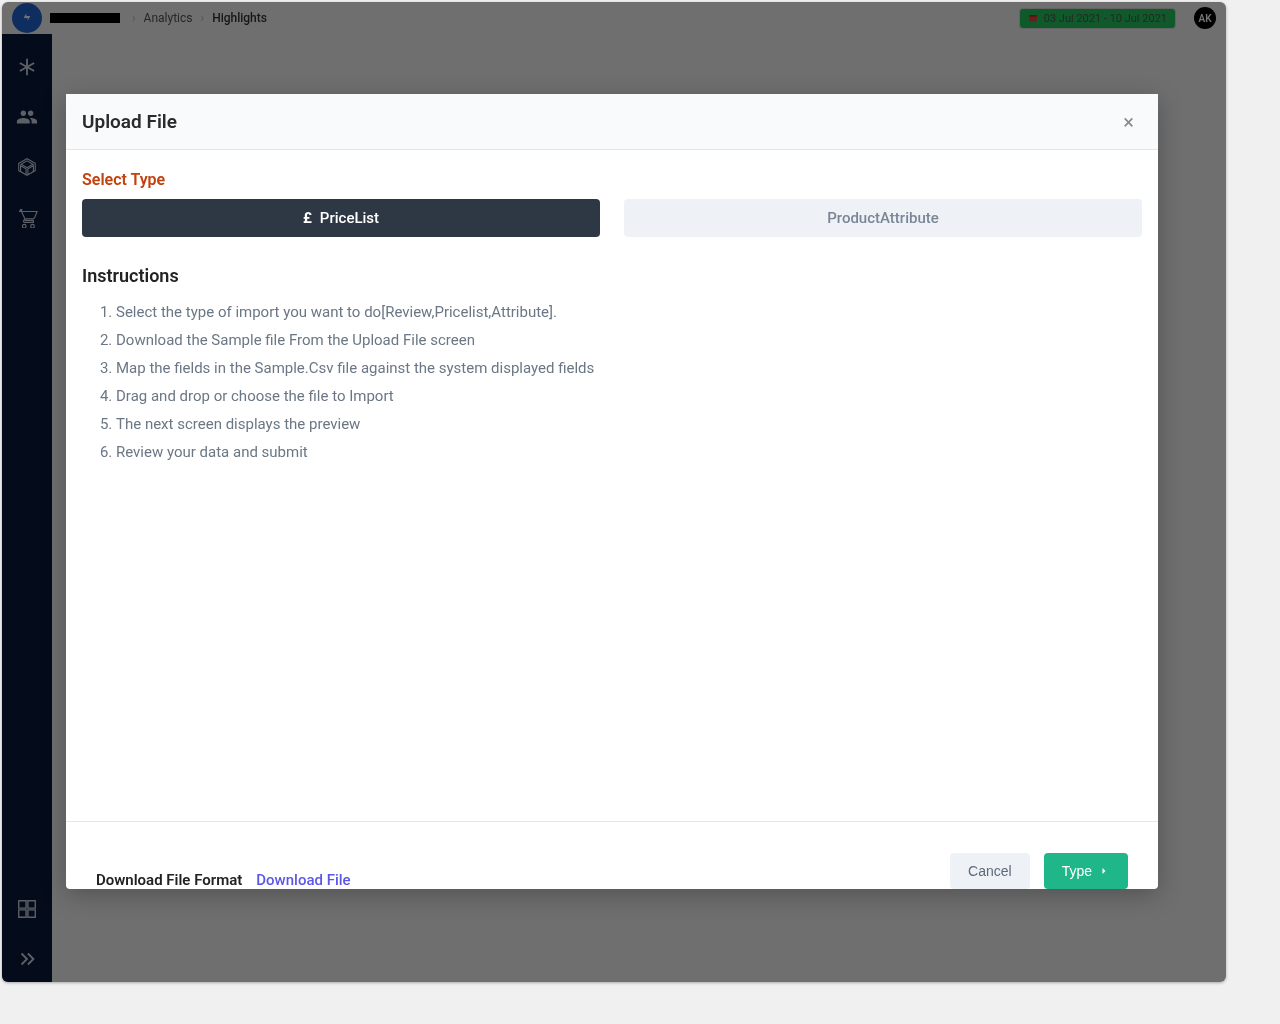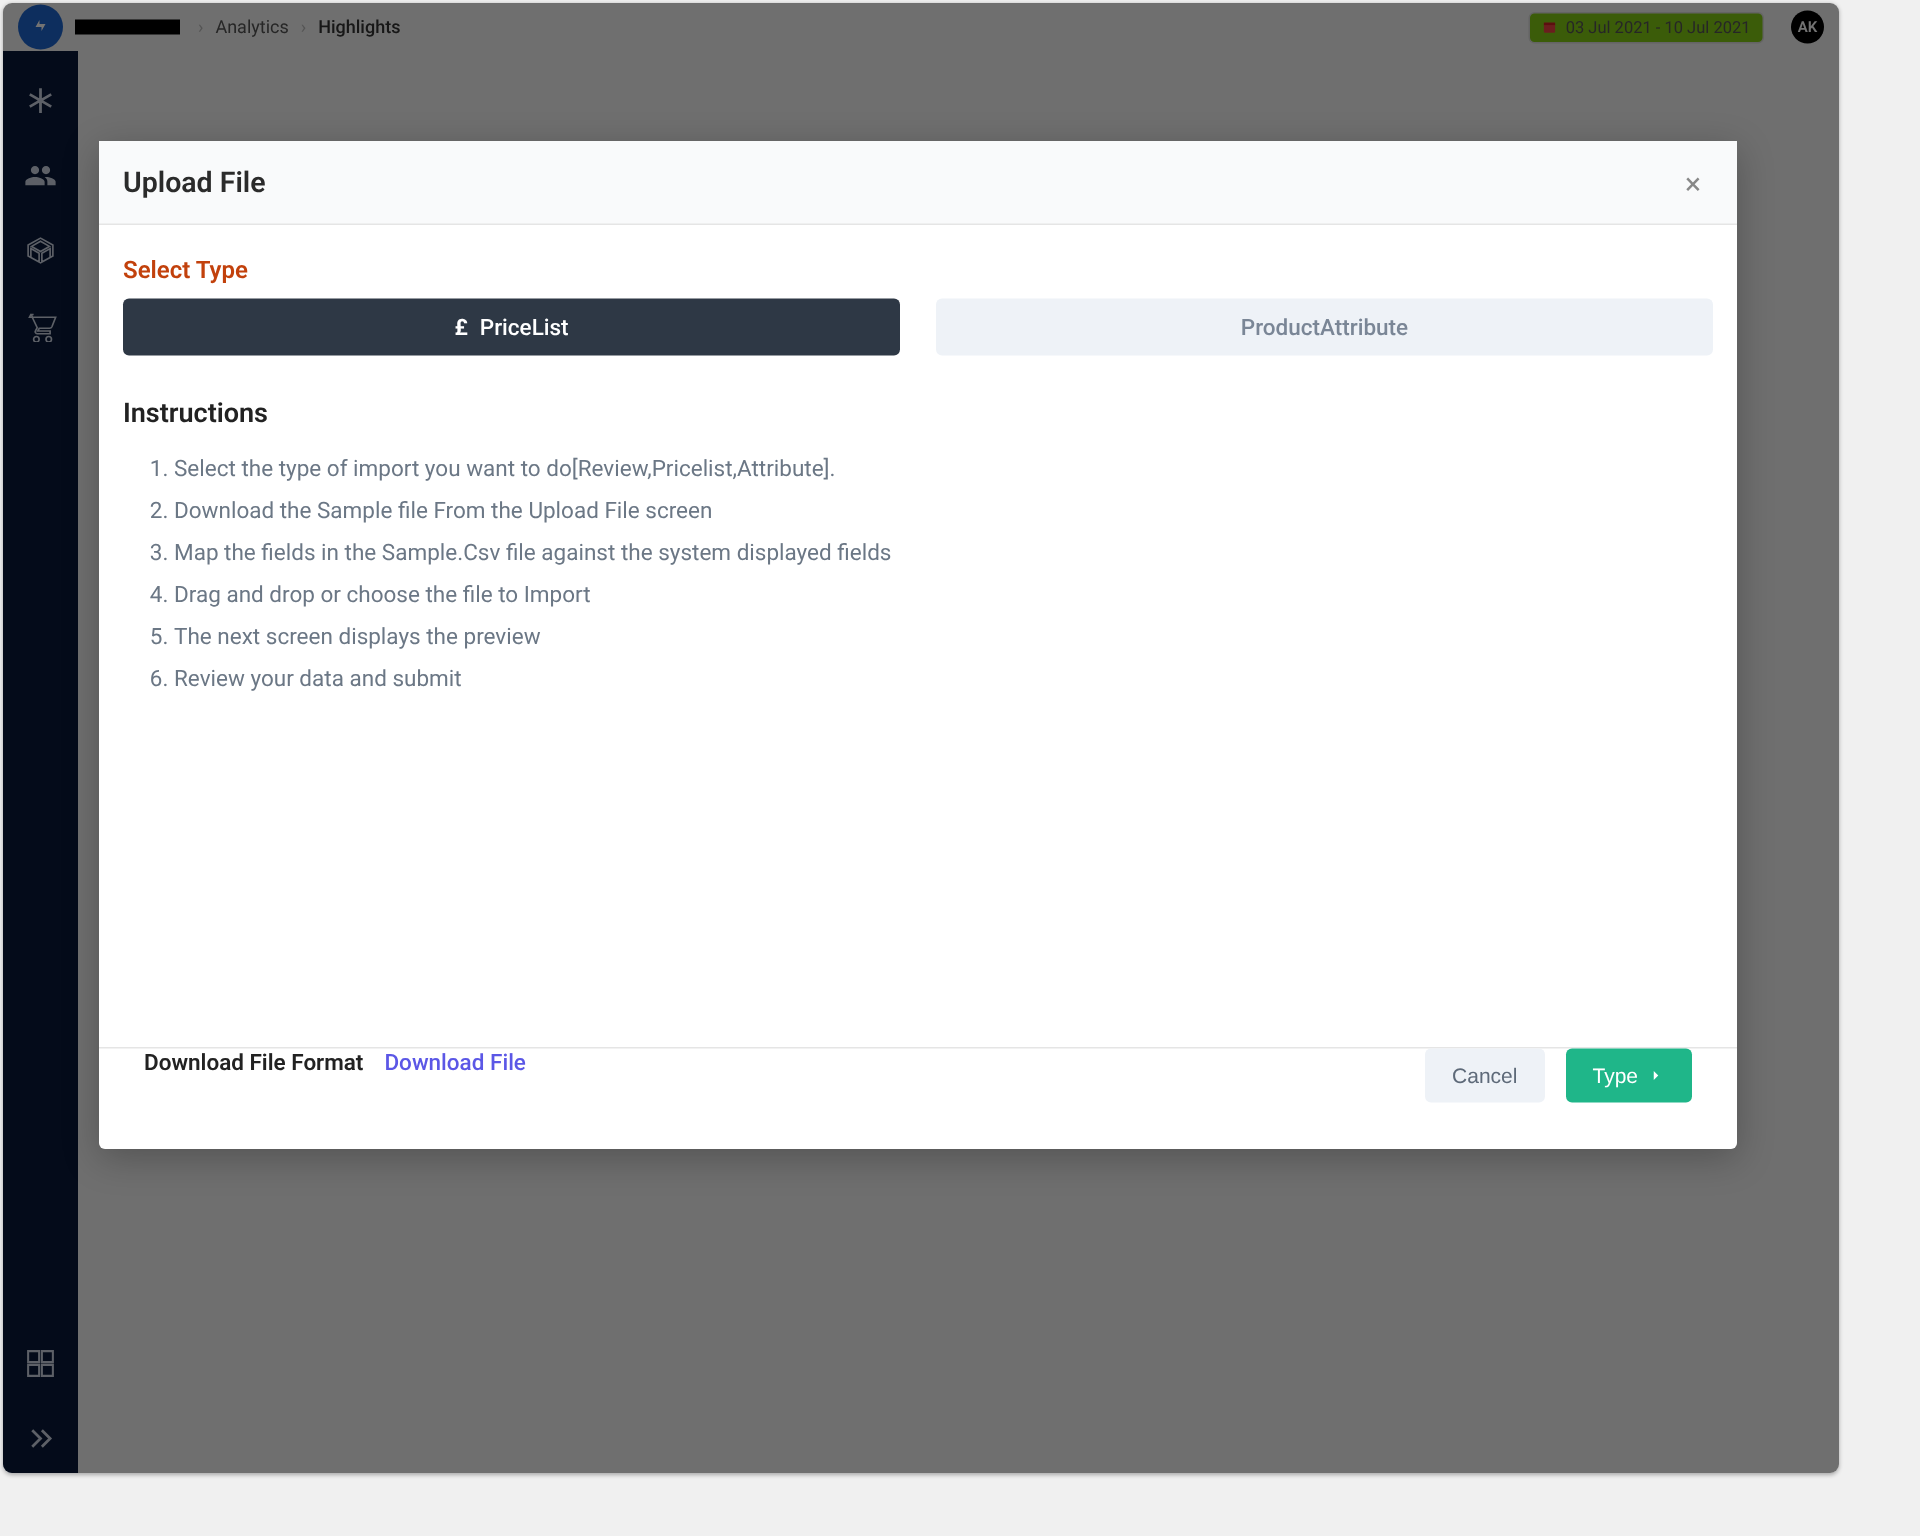--- a/index.html
+++ b/index.html
@@ -51,21 +51,21 @@
     .logo-circle {
       width: 30px; height: 30px; border-radius: 50%;
       background: #1e66d0; display:flex; align-items:center; justify-content:center;
     }
     .logo-circle svg { width:16px; height:16px; fill: #fff; }
     .blackbar { width: 70px; height: 10px; background: #000; margin-right: 4px; }
     .crumbsep { color: #bbb; }
     .crumb-active { color: #333; font-weight: 500; }
     .topbar .tspacer { flex: 1; }
     .daterange {
-      background: #84cc16;
+      background: #22c55e;
       border: 1px solid #ddd;
       border-radius: 4px;
       padding: 3px 8px;
       font-size: 11px;
       display: flex; align-items: center; gap: 6px;
     }
     .cal-icon { width:10px; height:10px; }
     .avatar {
       width: 22px; height: 22px; border-radius: 50%;
       background: #000000; color:#fff;
@@ -76,21 +76,21 @@
     .overlay {
       position: absolute;
       inset: 0;
       background: rgba(0,0,0,0.55);
     }
     .modal {
       position: absolute;
       top: 92px;
       left: 64px;
       width: 1092px;
-      height: 672px;
+      height: 795px;
       background: #fff;
       border-radius: 4px;
       box-shadow: 0 6px 24px rgba(0,0,0,0.25);
       display: flex;
       flex-direction: column;
     }
     .modal-header {
       height: 56px;
       border-bottom: 1px solid #e5e5e5;
       display:flex; align-items:center;
@@ -137,21 +137,21 @@
     }
     .modal-body ol { padding-left: 34px; }
     .modal-body li {
       color: #6b7785;
       font-size: 15px;
       line-height: 28px;
     }
     .modal-footer {
       height: 68px;
       border-top: 1px solid #e5e5e5;
-      display:flex; align-items:flex-start;
+      display:flex; align-items:flex-end;
       padding: 0 30px;
       gap: 14px;
     }
     .dlf-label { font-size: 15px; font-weight: 600; color: #222; }
     .dlf-link { font-size: 15px; color: #5b57e6; font-weight: 500; text-decoration: none; }
     .fspacer { flex:1; }
     .btn {
       height: 36px;
       padding: 0 18px;
       border-radius: 4px;

